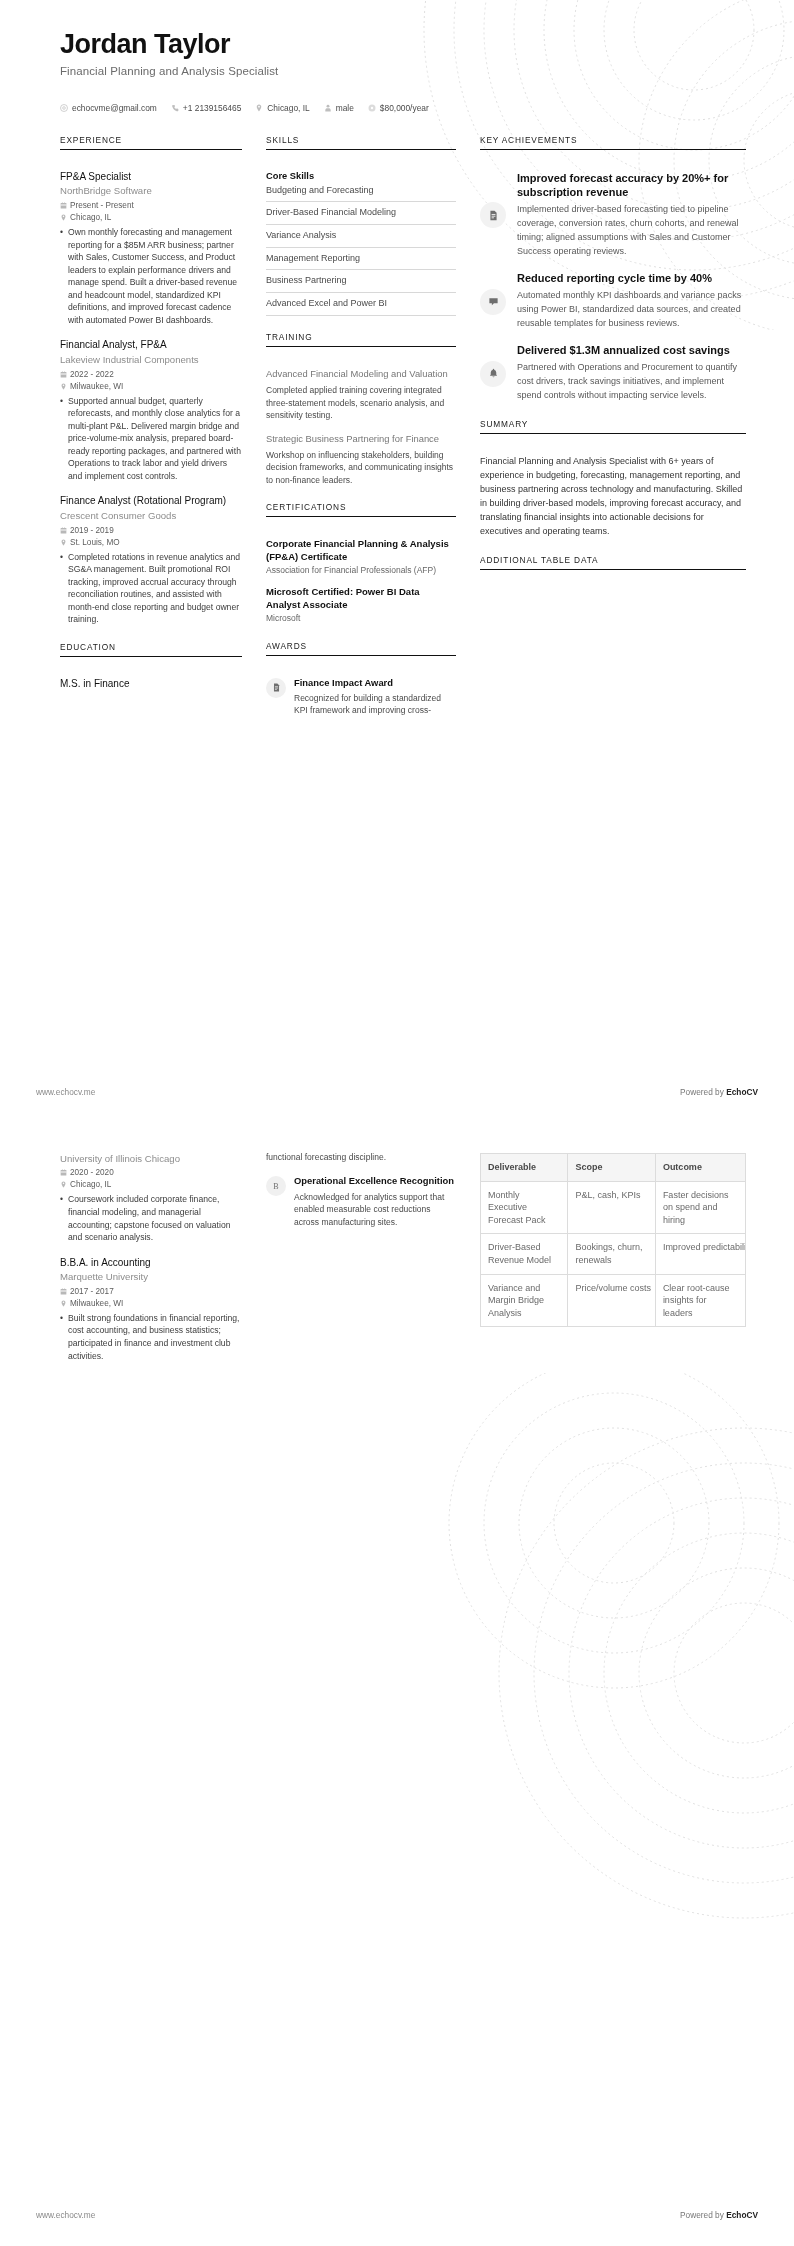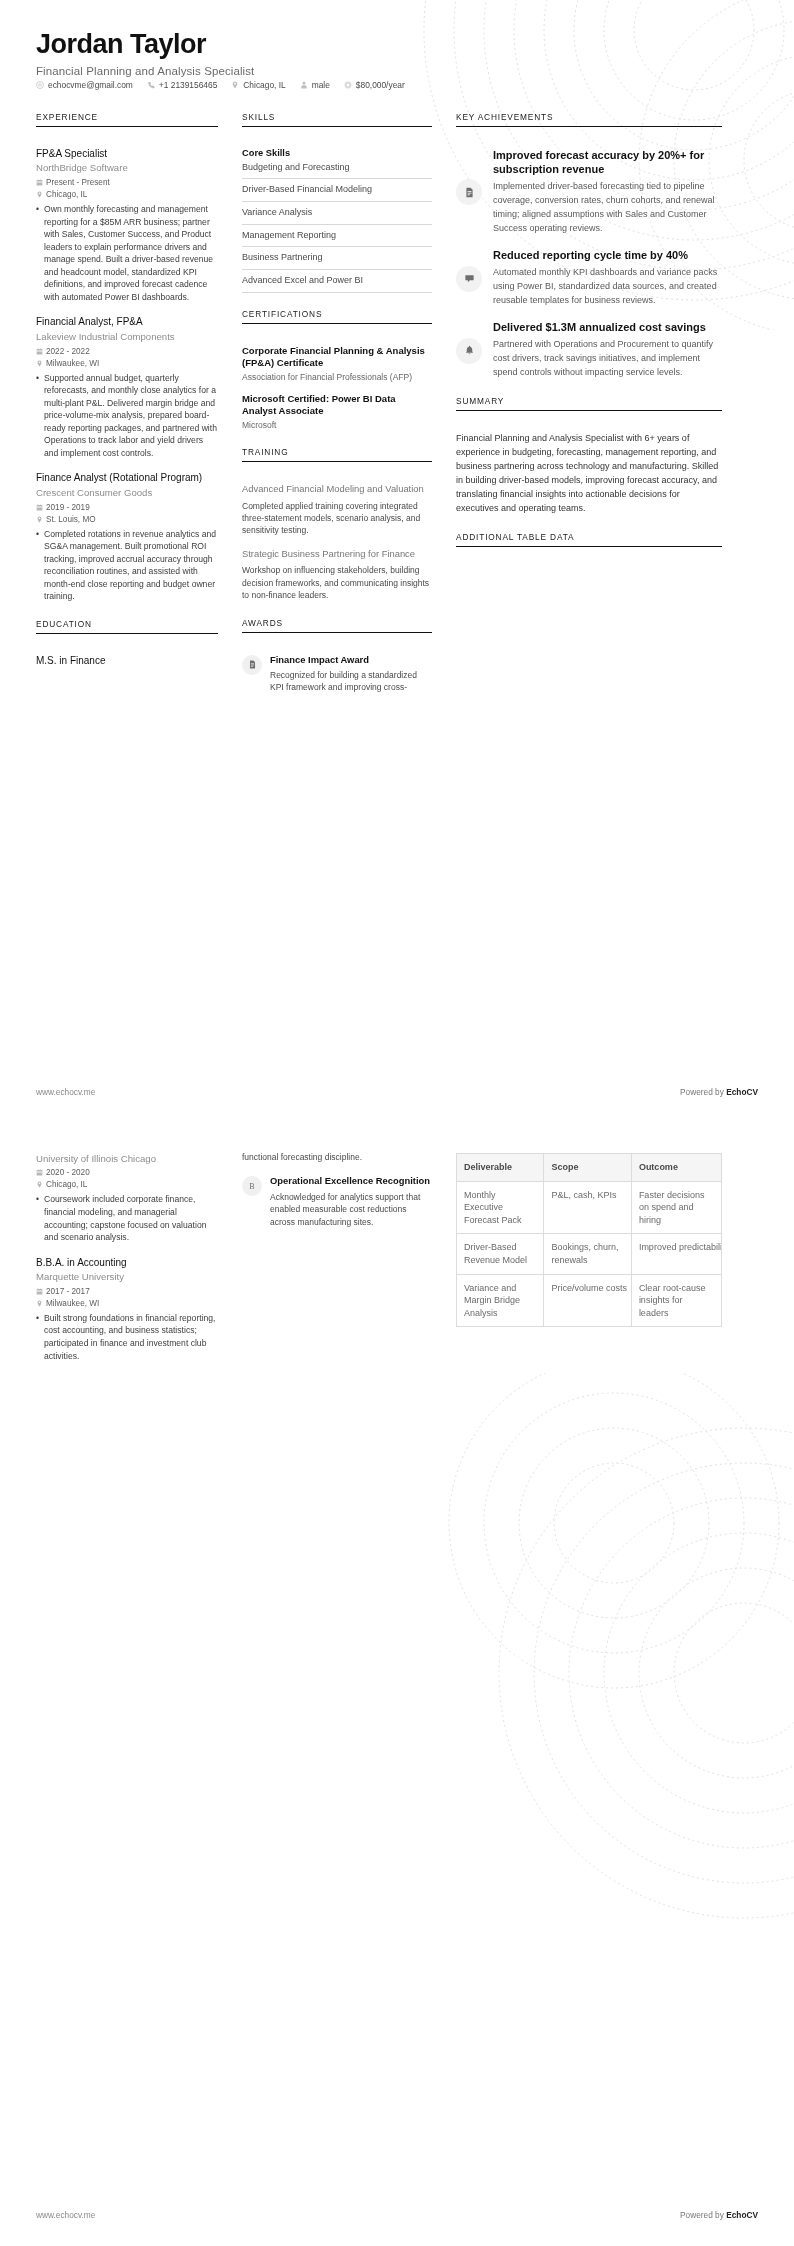--- a/index.html
+++ b/index.html
@@ -11,21 +11,21 @@
     -webkit-font-smoothing: antialiased;
   }
   .page {
     position: relative;
     width: 794px;
     height: 1123px;
     overflow: hidden;
     background: #fff;
   }
   .deco { position: absolute; pointer-events: none; z-index: 0; }
-  .content { position: relative; z-index: 2; }
+  .content { position: relative; z-index: 2; padding-left: 24px; }
 
   
   .header { padding: 30px 36px 0 36px; }
   .name {
     font-size: 27px;
     font-weight: bold;
     letter-spacing: -0.5px;
     color: #111;
     line-height: 1.1;
   }
@@ -33,21 +33,21 @@
     font-size: 11.5px;
     color: #6b6b6b;
     margin-top: 5px;
     letter-spacing: 0.1px;
   }
   .contact-row {
     display: flex;
     align-items: center;
     flex-wrap: wrap;
     gap: 0 14px;
-    margin-top: 3px;
+    margin-top: 26px;
   }
   .contact-item {
     display: flex;
     align-items: center;
     gap: 4px;
     font-size: 8.4px;
     color: #4a4a4a;
     white-space: nowrap;
   }
   .contact-item .ci { width: 8px; height: 8px; flex: 0 0 8px; opacity: .55; }
@@ -454,40 +454,40 @@
           <div class="skill-group-label">Core Skills</div>
           <div class="skill-item first">Budgeting and Forecasting</div>
           <div class="skill-item">Driver-Based Financial Modeling</div>
           <div class="skill-item">Variance Analysis</div>
           <div class="skill-item">Management Reporting</div>
           <div class="skill-item">Business Partnering</div>
           <div class="skill-item last">Advanced Excel and Power BI</div>
         </div>
 
         <div class="sec">
+          <div class="sec-title sec-rule">TRAINING</div>
+          <div class="tr-entry">
+            <div class="tr-title">Advanced Financial Modeling and Valuation</div>
+            <div class="tr-desc">Completed applied training covering integrated three-statement models, scenario analysis, and sensitivity testing.</div>
+          </div>
+          <div class="tr-entry">
+            <div class="tr-title">Strategic Business Partnering for Finance</div>
+            <div class="tr-desc">Workshop on influencing stakeholders, building decision frameworks, and communicating insights to non-finance leaders.</div>
+          </div>
+        </div>
+
+        <div class="sec">
           <div class="sec-title sec-rule">CERTIFICATIONS</div>
           <div class="cert-entry">
             <div class="cert-title">Corporate Financial Planning &amp; Analysis (FP&amp;A) Certificate</div>
             <div class="cert-org">Association for Financial Professionals (AFP)</div>
           </div>
           <div class="cert-entry">
             <div class="cert-title">Microsoft Certified: Power BI Data Analyst Associate</div>
             <div class="cert-org">Microsoft</div>
-          </div>
-        </div>
-
-        <div class="sec">
-          <div class="sec-title sec-rule">TRAINING</div>
-          <div class="tr-entry">
-            <div class="tr-title">Advanced Financial Modeling and Valuation</div>
-            <div class="tr-desc">Completed applied training covering integrated three-statement models, scenario analysis, and sensitivity testing.</div>
-          </div>
-          <div class="tr-entry">
-            <div class="tr-title">Strategic Business Partnering for Finance</div>
-            <div class="tr-desc">Workshop on influencing stakeholders, building decision frameworks, and communicating insights to non-finance leaders.</div>
           </div>
         </div>
 
         <div class="sec">
           <div class="sec-title sec-rule">AWARDS</div>
           <div class="award-entry">
             <div class="award-badge">
               <svg viewBox="0 0 16 16" fill="#6e6e6e">
                   <path d="M3.5 1h6l3 3v11h-9z" fill="#6e6e6e"></path>
                   <path d="M5.2 6.5h5.6M5.2 9h5.6M5.2 11.4h3.4" stroke="#fff" stroke-width="1.1"></path>

